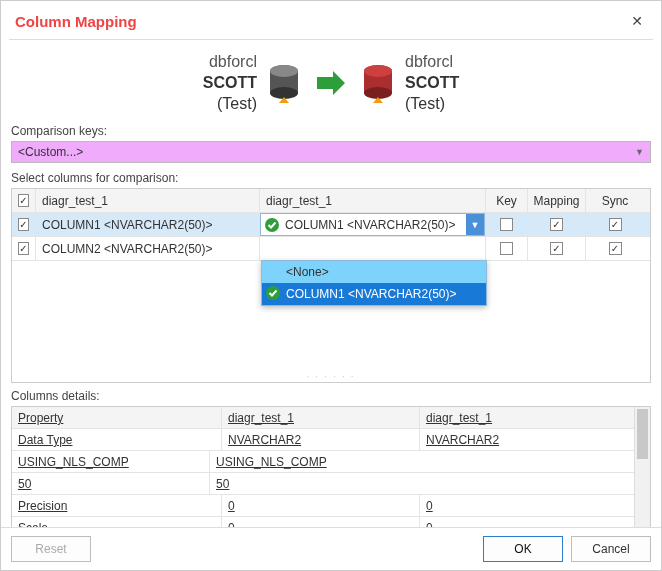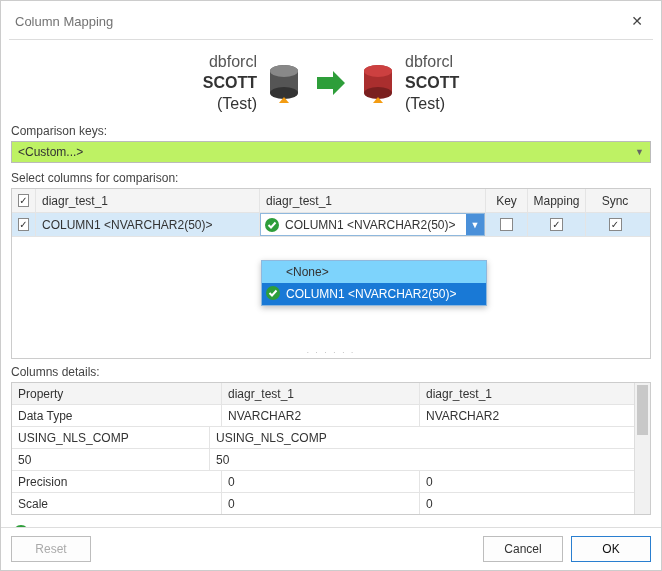--- a/index.html
+++ b/index.html
@@ -14,24 +14,24 @@
     border: 1px solid #ccc;
     position: relative;
   }
   .titlebar {
     display: flex;
     justify-content: space-between;
     align-items: center;
     padding: 10px 14px 8px 14px;
   }
   .titlebar h1 {
-    font-size: 13px;
-    font-weight: 400;
+    font-size: 15px;
+    font-weight: 700;
     margin: 0;
-    color: #737373;
+    color: #ef4444;
   }
   .close-x { font-size: 14px; cursor: pointer; color: #444; padding: 2px 4px; }
   .hr { border-top: 1px solid #ddd; margin: 0 8px 8px 8px; }
   .schema-row {
     display: flex;
     justify-content: center;
     align-items: center;
     gap: 14px;
     padding: 4px 0 10px 0;
   }
@@ -51,21 +51,21 @@
   .arrow svg { display: block; }
   .section-label { padding: 0 10px 3px 10px; color: #444; }
   .combo {
     margin: 0 10px 8px 10px;
     border: 1px solid #bbb;
     height: 22px;
     display: flex;
     align-items: center;
     justify-content: space-between;
     padding: 0 6px;
-    background: #bef264;
+    background: #f0abfc;
   }
   .combo .tri { color: #666; font-size: 9px; }
   .grid {
     margin: 0 10px;
     border: 1px solid #ccc;
     position: relative;
   }
   .grid-header, .grid-row {
     display: flex;
     align-items: stretch;
@@ -136,21 +136,21 @@
   }
   .dropdown .opt .opt-ico { position: absolute; left: 4px; top: 3px; }
   .grid-body-space { height: 110px; }
   .gripper { text-align: center; color: #bbb; font-size: 8px; letter-spacing: 2px; padding: 1px 0; user-select:none; }
   .details-grid {
     margin: 0 10px;
     border: 1px solid #ccc;
     display: flex;
   }
   .details-table { flex: 1; }
-  .drow { display: flex; border-bottom: 1px solid #e4e4e4; }
+  .drow { display: flex; border-bottom: 1px solid #e4e4e4; text-decoration: underline; }
   .drow.header { background: #f4f4f4; }
   .dcell {
     border-right: 1px solid #e4e4e4;
     padding: 3px 6px;
     height: 21px;
     display: flex; align-items: center;
   }
   .dcell.c1 { width: 210px; }
   .dcell.c2 { width: 198px; }
   .dcell.c3 { flex: 1; border-right: none; }
@@ -285,20 +285,36 @@
         <span class="cb"></span>
       </div>
     <div class="gcell c-compare">
         <span class="cb checked"></span>
       </div>
     <div class="gcell c-sync">
         <span class="cb checked"></span>
       </div>
   </div>
 
+  <div class="grid-row">
+    <div class="gcell c-chk">
+        <span class="cb checked"></span>
+      </div>
+    <div class="gcell c-left">COLUMN2 &lt;NVARCHAR2(50)&gt;</div>
+    <div class="gcell c-right"></div>
+    <div class="gcell c-key">
+        <span class="cb"></span>
+      </div>
+    <div class="gcell c-compare">
+        <span class="cb checked"></span>
+      </div>
+    <div class="gcell c-sync">
+        <span class="cb checked"></span>
+      </div>
+  </div>
 
   <div class="dropdown">
     <div class="opt">
       <span>&lt;None&gt;</span>
     </div>
     <div class="opt sel">
       <span class="opt-ico">
         <svg width="14" height="14">
             <circle cx="7" cy="7" r="7" fill="#2e9e3a"></circle>
             <path d="M3.5 7 L6 9.5 L10.5 4.5" stroke="#fff" stroke-width="2" fill="none"></path>
@@ -357,16 +373,16 @@
       </svg>
   </span>
   <span>Columns 'COLUMN1' and 'COLUMN1' have fully compatible types.</span>
 </div>
 
 <div class="footer">
   <div>
     <span class="btn disabled">Reset</span>
   </div>
   <div class="footer-right">
+    <span class="btn primary">OK</span>
     <span class="btn">Cancel</span>
-    <span class="btn primary">OK</span>
   </div>
 </div>
 
 </body></html>

